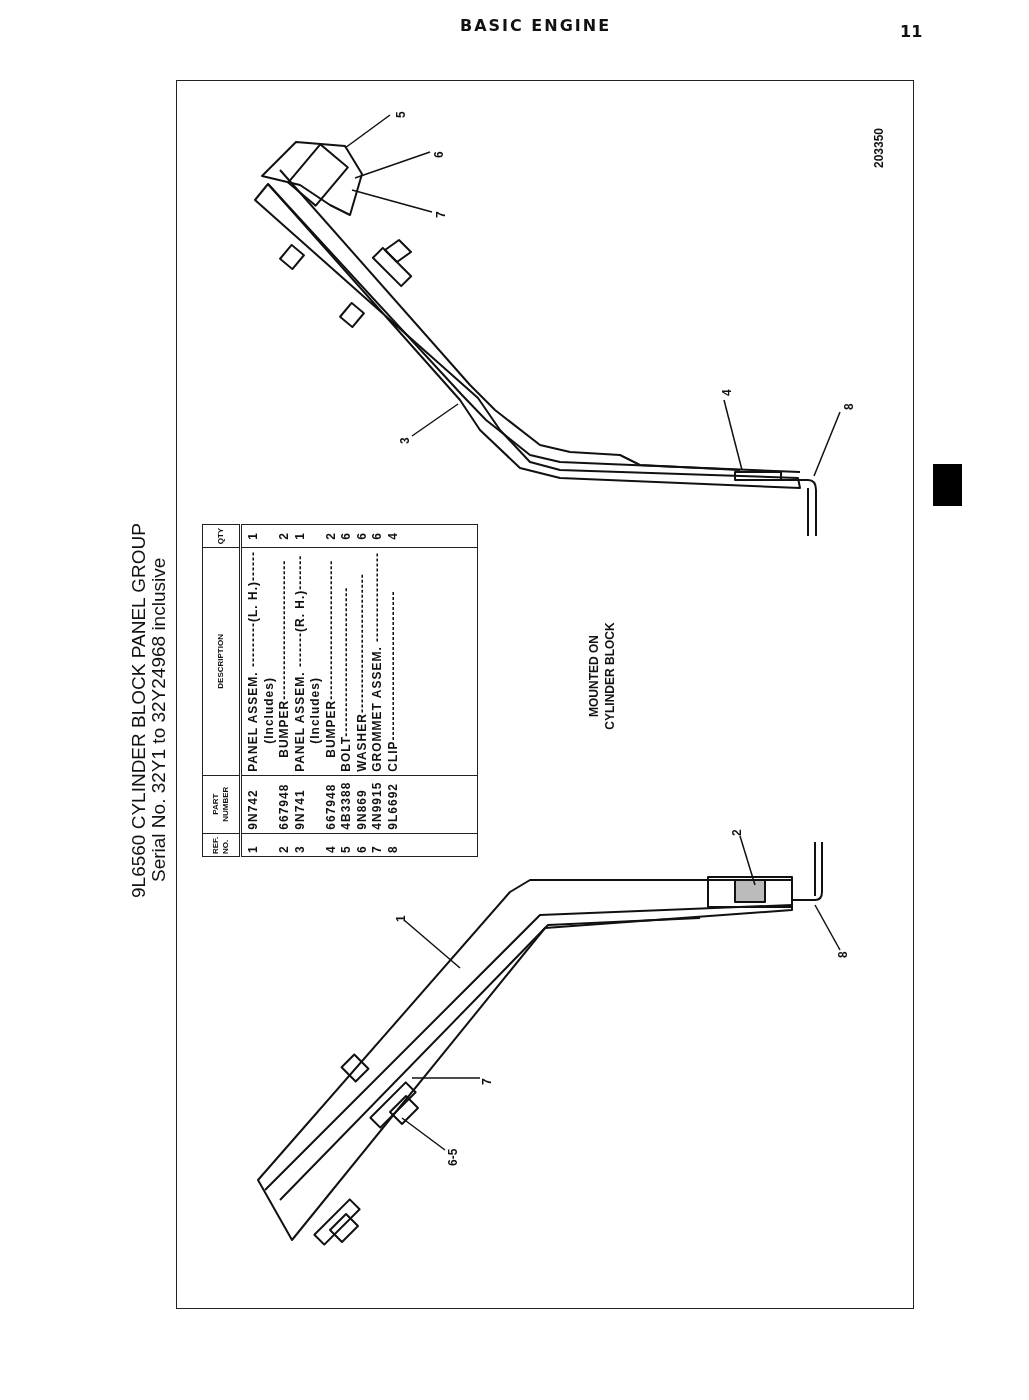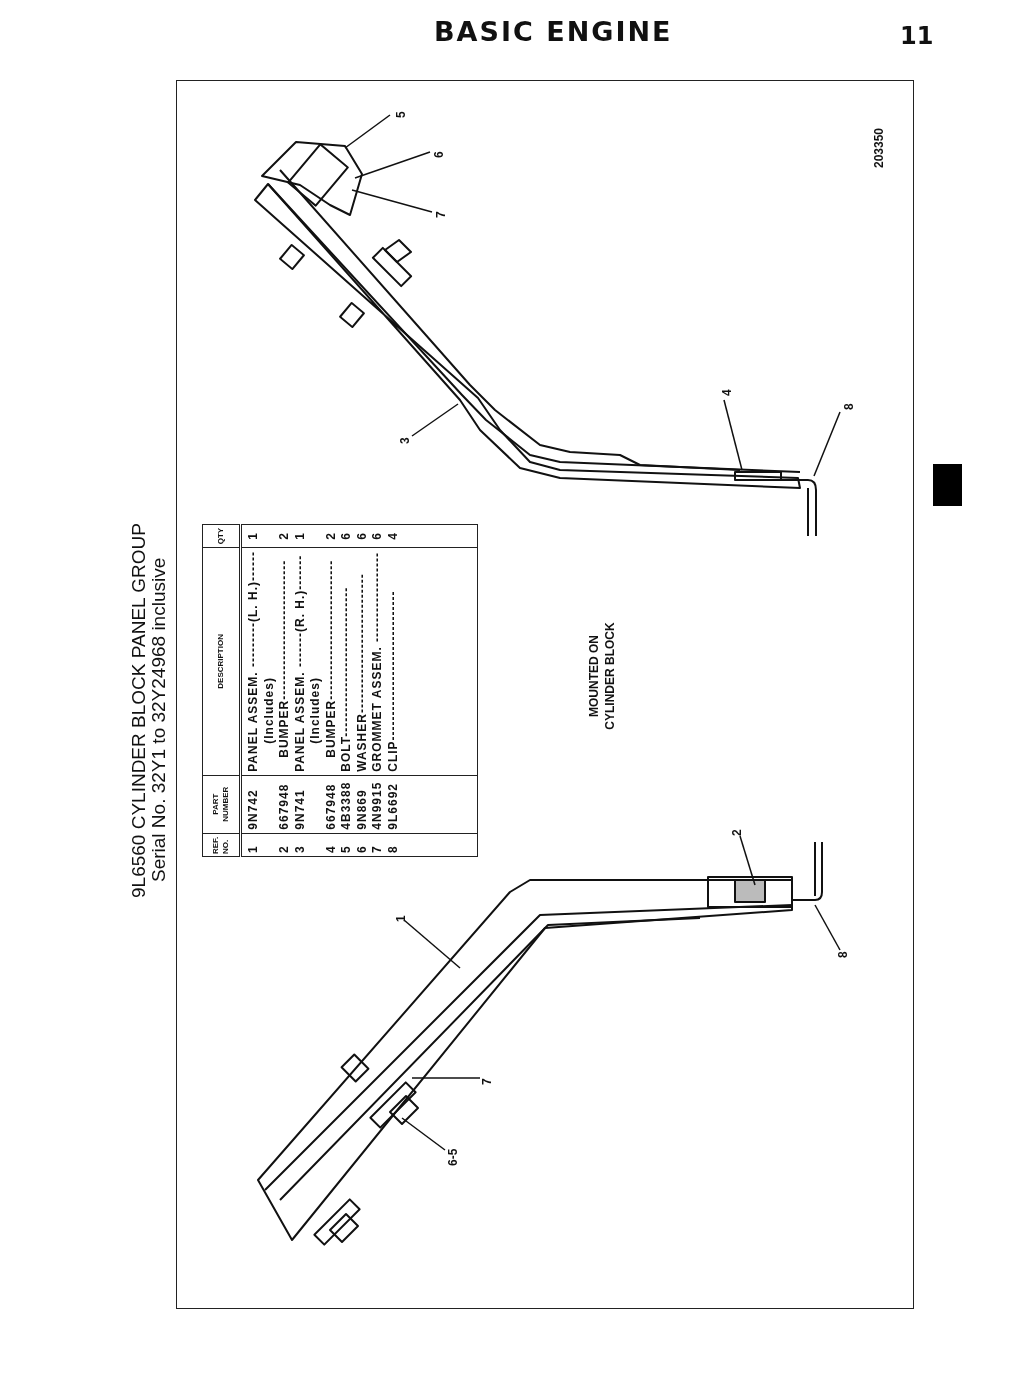--- a/index.html
+++ b/index.html
@@ -1,19 +1,19 @@
 <!DOCTYPE html>
 <html><head>
 <meta charset="utf-8">
 <style>
   html, body { margin:0; padding:0; background:#ffffff; }
   body { width:1029px; height:1400px; position:relative; overflow:hidden; font-family:"DejaVu Sans", sans-serif; color:#111; }
   .abs { position:absolute; }
-  .header-title { left:434px; top:16px; font-size:27px; font-weight:bold; letter-spacing:2px; }
-  .page-num { left:900px; top:22px; font-size:24px; font-weight:bold; }
+  .header-title { left:460px; top:16px; font-size:16px; font-weight:bold; letter-spacing:2px; }
+  .page-num { left:900px; top:22px; font-size:16px; font-weight:bold; }
   .frame { left:176px; top:80px; width:738px; height:1229px; border:1.5px solid #222; box-sizing:border-box; }
   .thumb-tab { left:933px; top:464px; width:29px; height:42px; background:#000; }
   
   .rot { transform-origin: 0 0; transform: rotate(-90deg); white-space:nowrap; }
   .title-block { left:129px; top:898px; width:390px; }
   .title-block .t1 { font-family:"Liberation Sans", sans-serif; font-size:19px; line-height:20px; }
   .title-block .t2 { font-family:"Liberation Sans", sans-serif; font-size:19px; line-height:20px; padding-left:16px; }
   .fig-id { left:872px; top:168px; font-family:"Liberation Sans", sans-serif; font-size:12px; font-weight:bold; }
   .mounted { left:586px; top:732px; font-family:"Liberation Sans", sans-serif; font-size:12px; font-weight:bold; line-height:16px; text-align:center; width:112px; }
   

